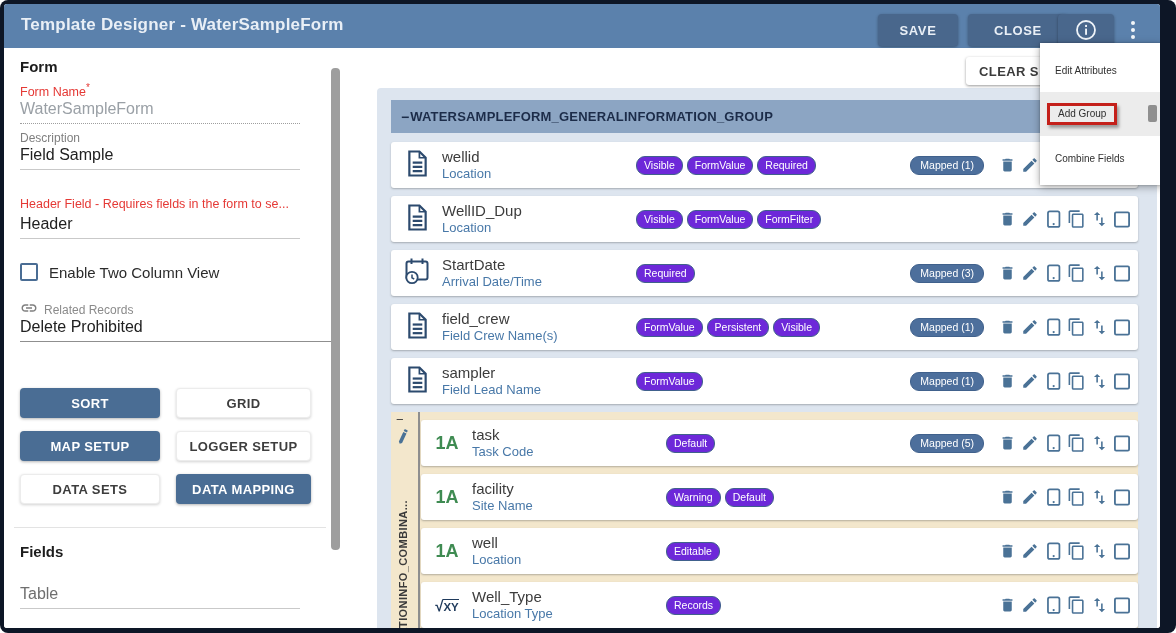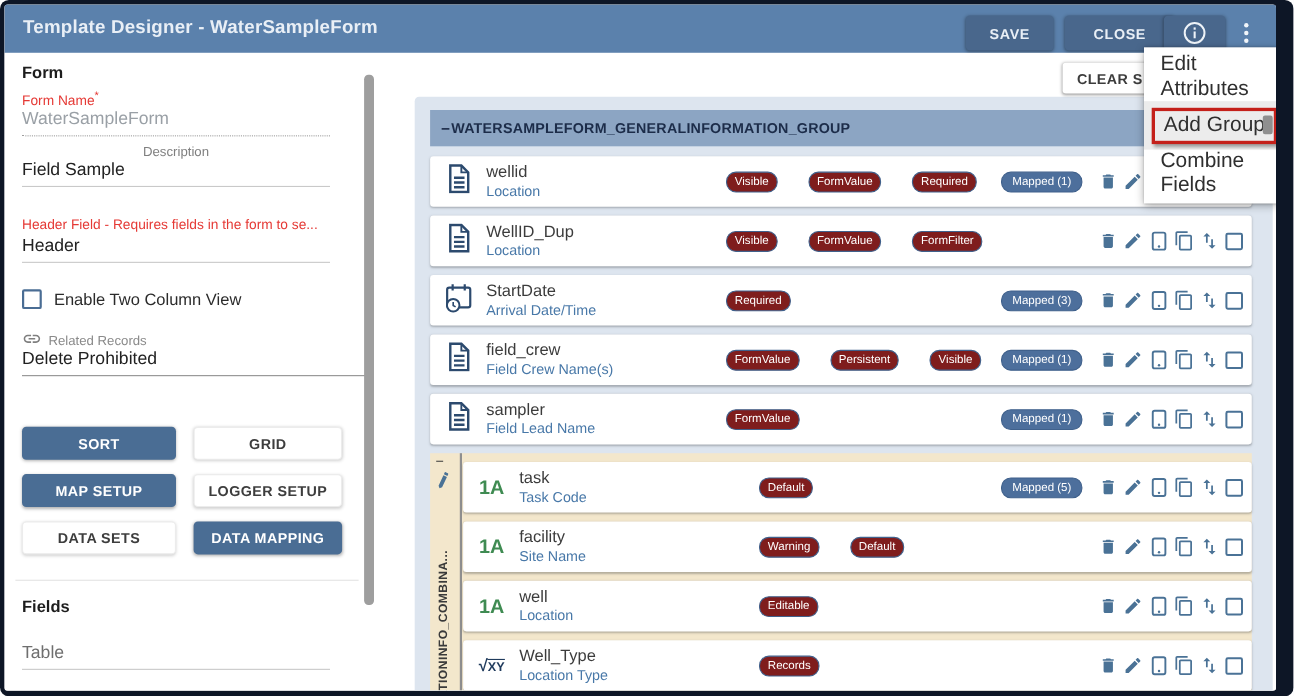--- a/index.html
+++ b/index.html
@@ -59,42 +59,42 @@
   .groupbar .gminus { font-size:14px; font-weight:bold; color:#1c2c49; margin-right:1px; }
   .groupbar .gtitle { font-size:13px; font-weight:bold; color:#1c2c49; letter-spacing:.2px; }
 
   .card { position:relative; height:46px; background:#fff; border-radius:3px; box-shadow:0 1px 2px rgba(60,64,67,.35);
           display:flex; align-items:center; padding:0 6px 0 10px; margin-bottom:8px; }
   .ficonslot { width:32px; display:flex; align-items:center; justify-content:center; margin-right:9px; flex-shrink:0; }
   .ftext { display:flex; flex-direction:column; justify-content:center; line-height:1.18; }
   .fname { font-size:15px; color:#3c3c3c; }
   .fsub { font-size:13px; color:#4878a8; }
   .badges { position:absolute; left:245px; top:0; height:100%; display:flex; align-items:center; gap:4px; }
-  .badge { background:#7f1d1d; border:1px solid #40618c; color:#fff; font-size:10.5px; padding:2px 7px 3px; border-radius:9px; white-space:nowrap;margin-left:24px; }
+  .badge { background:#6d28d9; border:1px solid #40618c; color:#fff; font-size:10.5px; padding:2px 7px 3px; border-radius:9px; white-space:nowrap; }
   .rightcluster { margin-left:auto; display:flex; align-items:center; gap:3px; }
   .mapped { background:#4d6f9c; border:1px solid #40618c; color:#fff; font-size:10.5px; padding:2px 9px 3px; border-radius:9px; margin-right:10px; white-space:nowrap; cursor:pointer; }
   .iconbtn { width:20px; height:22px; display:flex; align-items:center; justify-content:center; cursor:pointer; }
   .iconbtn svg { display:block; }
   .combined { font-size:18px; font-weight:bold; color:#3f8b52; }
   .ficon { font-size:15px; font-weight:bold; color:#1f3a5c; white-space:nowrap; }
   .ficon .xy { font-size:11.5px; border-top:1.5px solid #1f3a5c; padding-top:1px; }
 
   
   .beige { display:flex; background:#f3e7cc; min-height:216px; }
   .strip { position:relative; width:29px; flex-shrink:0; border-right:2px solid #8f8f8f; overflow:hidden; }
   .strip-minus { position:absolute; top:0px; left:5px; font-size:13px; color:#3c3c3c; cursor:pointer; }
   .strip-pencil { position:absolute; top:16px; left:5px; transform:rotate(-20deg); cursor:pointer; }
   .vlabel { position:absolute; bottom:-8px; left:6px; writing-mode:vertical-rl; transform:rotate(180deg);
             font-size:11px; font-weight:bold; color:#3a3a3a; letter-spacing:.4px; white-space:nowrap; }
   .g2rows { flex:1; padding:8px 0 0 1px; }
 
   
   .menu { position:absolute; left:1036px; top:39px; width:123px; background:#fff; z-index:40; padding:5px 0;
           box-shadow:0 2px 8px rgba(0,0,0,.35), 0 0 2px rgba(0,0,0,.25); }
-  .menu-item { height:44px; display:flex; align-items:center; padding-left:15px; font-size:19px; color:#2f2f2f; cursor:pointer; }
+  .menu-item { height:44px; display:flex; align-items:center; padding-left:15px; font-size:10px; color:#2f2f2f; cursor:pointer; }
   .menu-item.hl { background:#ececec; padding-left:7px; }
   .red-box { border:3px solid #c4201a; padding:2px 8px 3px; box-shadow:2px 3px 3px rgba(0,0,0,.35); }
   .menu-scroll { position:absolute; right:6px; top:62px; width:9px; height:17px; background:#8f8f8f; border-radius:2px; cursor:pointer; }
 </style>
 </head>
 <body>
 
 <div class="frame">
   <div class="inner">
 
@@ -119,21 +119,21 @@
     <div class="bodyrow">
 
       <div class="sidebar">
         <div class="sb sb-heading" style="top:10px;">Form</div>
 
         <div class="sb sb-label-red" style="top:34px;">
           <span>Form Name</span><sup style="font-size:10px;">*</sup>
         </div>
         <div class="sb sb-value disabled" style="top:52px;">WaterSampleForm</div>
 
-        <div class="sb sb-label-gray" style="top:83px;text-align:center;">Description</div>
+        <div class="sb sb-label-gray" style="top:83px;">Description</div>
         <div class="sb sb-value u-solid" style="top:98px;">Field Sample</div>
 
         <div class="sb sb-label-red" style="top:149px;">Header Field - Requires fields in the form to se...</div>
         <div class="sb sb-value u-solid" style="top:167px;">Header</div>
 
         <div class="sb cbrow" style="top:215px;">
           <span class="cbbox"></span>
           <span class="cblabel">Enable Two Column View</span>
         </div>
 

